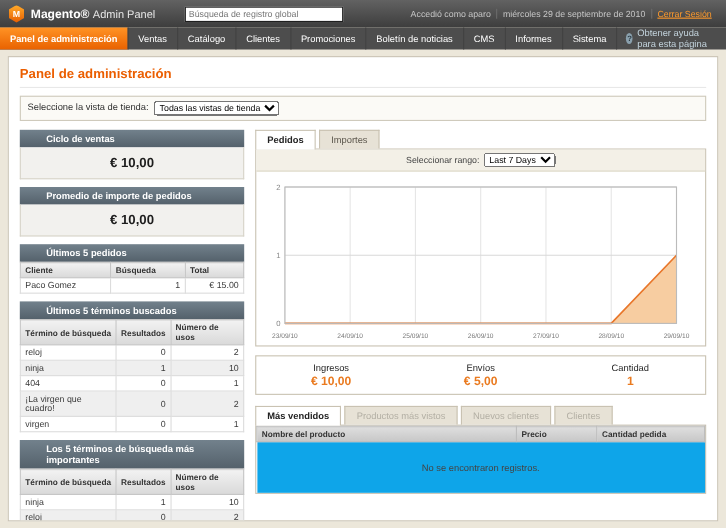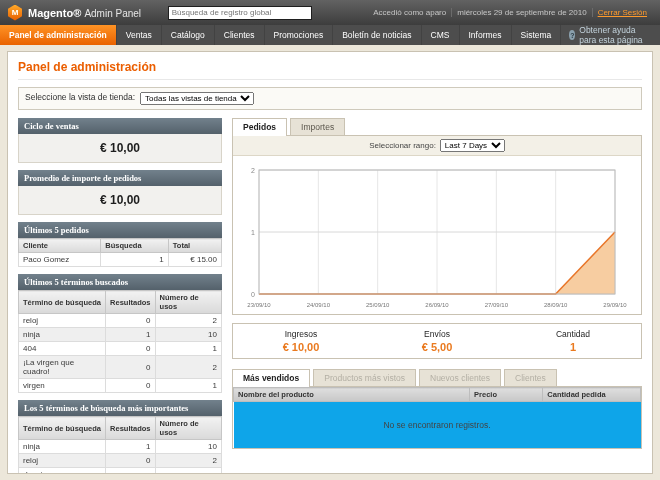--- a/index.html
+++ b/index.html
@@ -29,21 +29,21 @@
   .content{margin:6px 7px;background:#fff;border:1px solid #c9c2b2;padding:8px 10px;height:423px;overflow:hidden;}
   .page-title{color:#eb5e00;font-size:12px;font-weight:bold;padding-bottom:5px;border-bottom:1px solid #e8e8e8;margin-bottom:7px;}
   .switcher{border:1px solid #cfcabc;background:#fbfaf6;padding:4px 6px;margin-bottom:8px;display:flex;gap:5px;font-size:8.5px;}
   select{font-size:8px;font-family:inherit;}
 
   .dash{display:flex;gap:10px;}
   .left{width:204px;flex:none;}
   .right{flex:1;min-width:0;}
 
   .panel{margin-bottom:7px;}
-  .panel-head{background:linear-gradient(#72818c,#54616b);color:#fff;font-weight:bold;font-size:8.5px;padding:3px 6px;font-family:Liberation Serif, serif;}
+  .panel-head{background:linear-gradient(#72818c,#54616b);color:#fff;font-weight:bold;font-size:8.5px;padding:3px 24px;}
   .panel-val{border:1px solid #d8d4c9;border-top:none;background:#f2f1ee;text-align:center;font-size:12px;font-weight:bold;color:#1d1d1d;padding:7px 0;}
 
   table.grid{width:100%;border-collapse:collapse;font-size:8px;}
   .grid th{background:linear-gradient(#f2f2f2,#d9d9d9);border:1px solid #c6c6c6;padding:2px 4px;text-align:left;font-size:7.5px;color:#333;}
   .grid td{border:1px solid #dcdcdc;padding:2px 4px;background:#fff;color:#3a3a3a;}
   .grid tbody tr:nth-child(even) td{background:#efefef;}
   .num{text-align:right;}
 
   .tabs{display:flex;align-items:flex-end;gap:3px;position:relative;z-index:2;}
   .tab{background:#e7e2d6;border:1px solid #c9c2b2;border-bottom:none;padding:3px 10px;font-size:8.5px;color:#5c574d;cursor:pointer;white-space:nowrap;}

